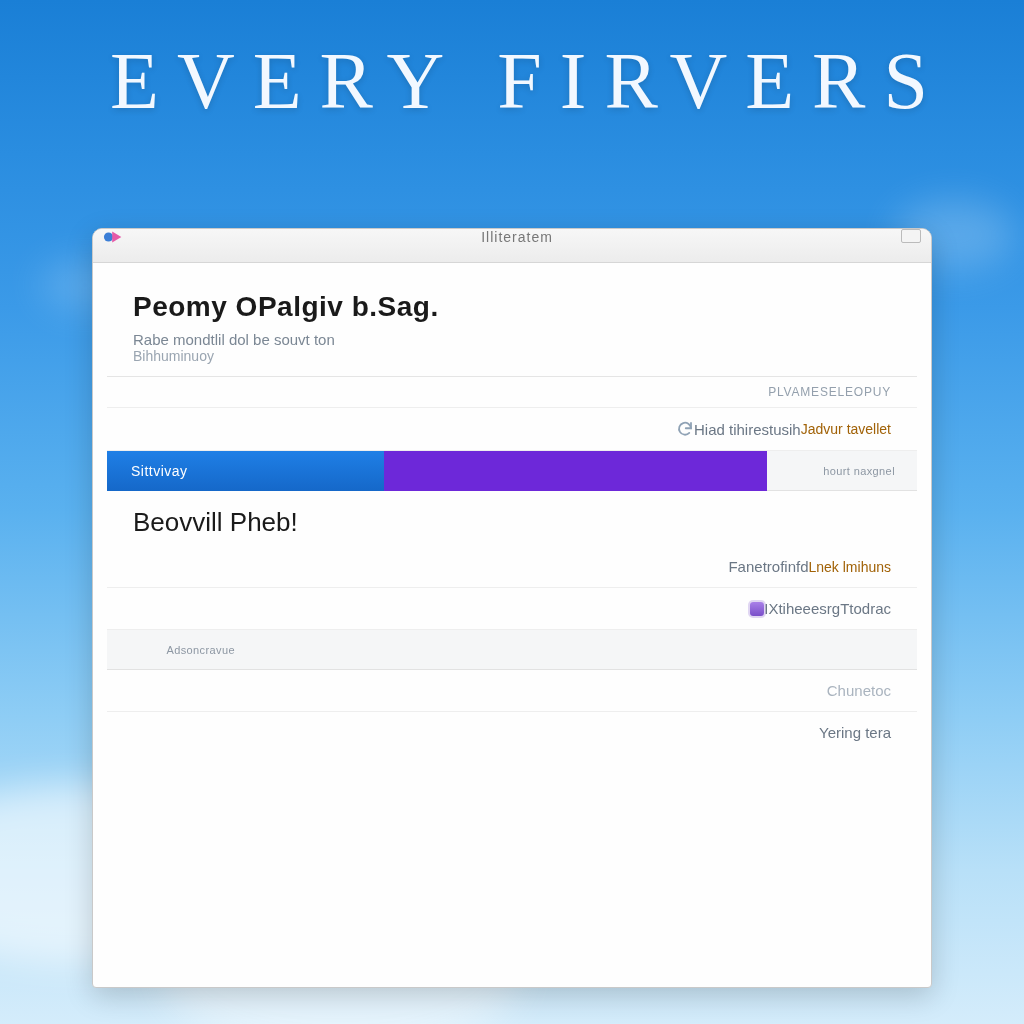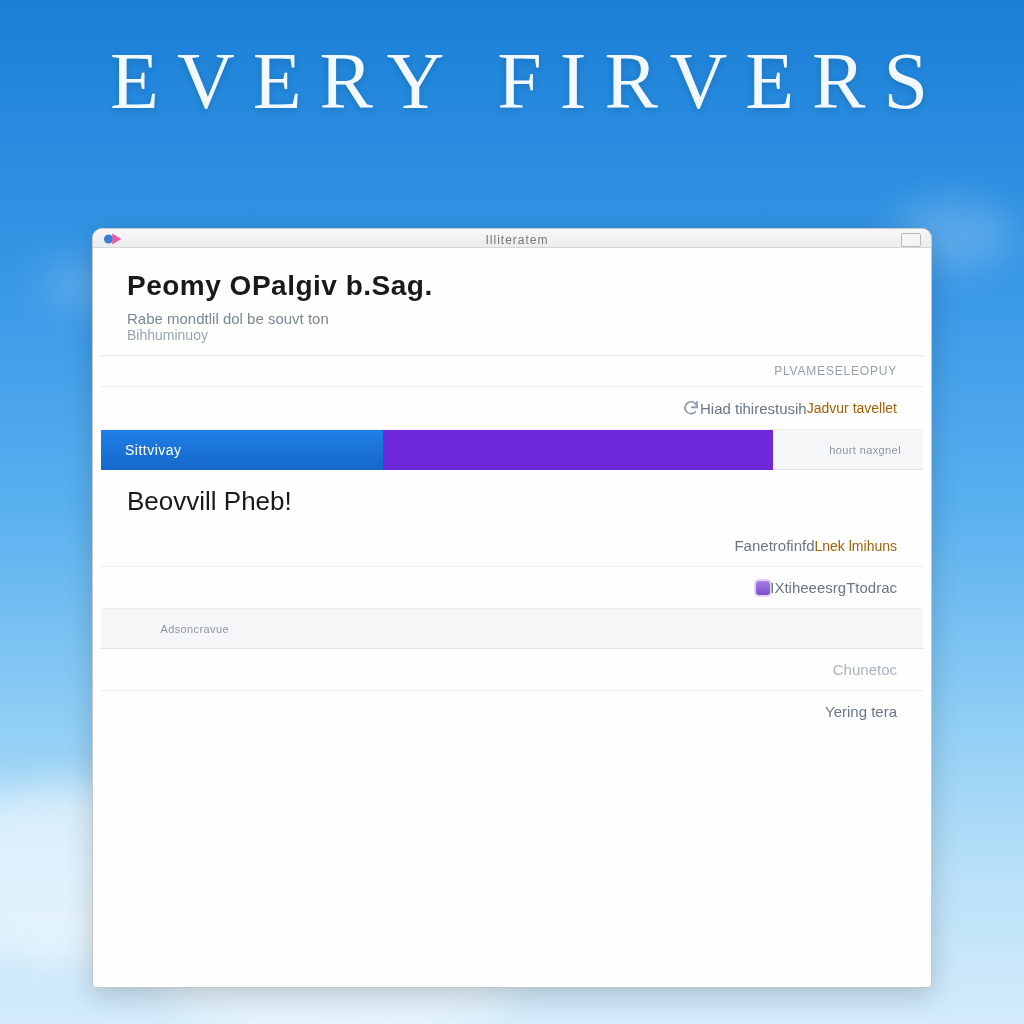--- a/index.html
+++ b/index.html
@@ -34,36 +34,36 @@
     top: 228px; left: 92px;
     width: 840px; height: 760px;
     background: #fefefe;
     border: 1px solid #c9c9c9;
     border-radius: 10px 10px 4px 4px;
     box-shadow: 0 8px 28px rgba(0,0,0,0.18);
     overflow: hidden;
   }
 
   .titlebar {
-    height: 19px;
+    height: 34px;
     background: linear-gradient(#f7f7f7,#ececec);
     border-bottom: 1px solid #d6d6d6;
-    display: flex; align-items: flex-end;
+    display: flex; align-items: flex-start;
     padding: 0 10px;
-    font-size: 12px; color: #777;
+    font-size: 14px; color: #777;
   }
   .titlebar .logo {
     width: 22px; height: 16px; margin-right: 8px;
     display: inline-flex; align-items: center; justify-content: center;
   }
   .titlebar .logo svg { width: 22px; height: 16px; }
   .titlebar .wtitle { flex: 1; text-align: center; letter-spacing: 1px; }
   .titlebar .min { width: 20px; height: 14px; border: 1px solid #bbb; background: #f4f4f4; border-radius: 2px; }
 
-  .content { padding: 8px; }
+  .content { padding: 14px; }
 
   .block { border-bottom: 1px solid #e5e5e5; }
   .block-inner { padding: 14px 26px 12px 26px; }
 
   .h-main {
     font-size: 28px; color: #1a1a1a; font-weight: 600;
     margin-bottom: 8px; letter-spacing: .5px;
   }
   .sub-row {
     display: flex; justify-content: space-between; align-items: baseline;

